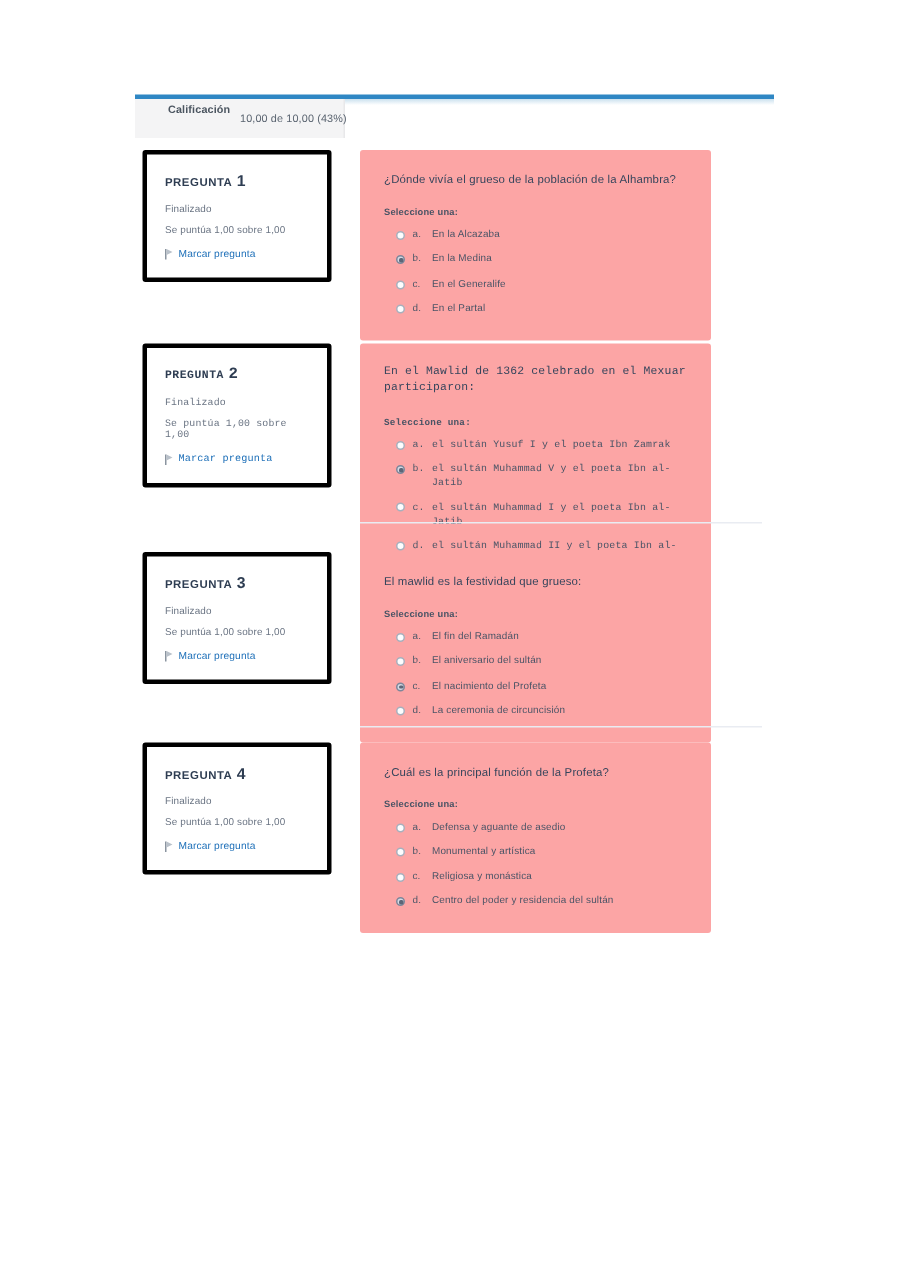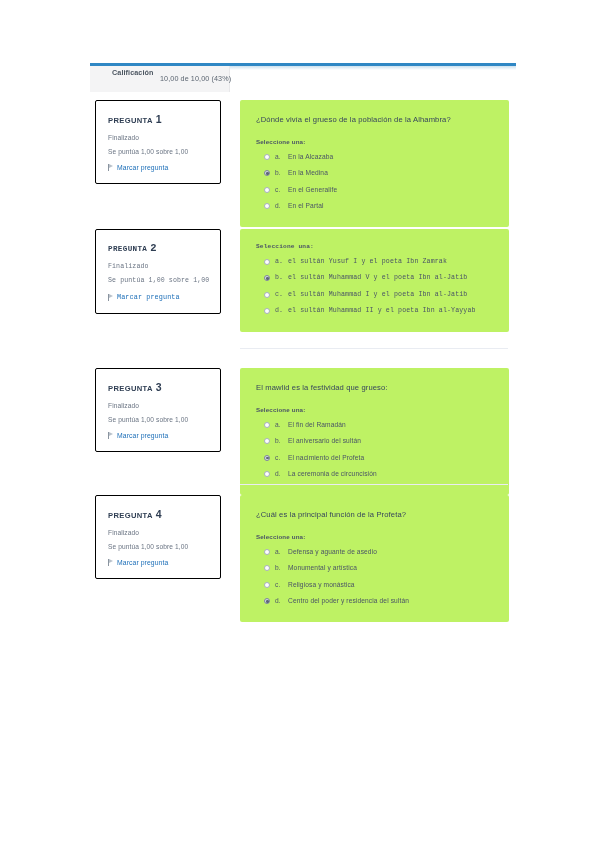--- a/index.html
+++ b/index.html
@@ -82,21 +82,21 @@
     background: #e9ecf2;
   }
 
   
   .q-info {
     position: absolute;
     left: 0;
     top: 0;
     width: 126px;
     background: #ffffff;
-    border: 1px solid #000000;
+    border: 3px solid #000000;
     border-radius: 2px;
     padding: 12px 10px 12px 12px;
   }
 
   .q-info-title {
     font-size: 7.6px;
     font-weight: bold;
     color: #2e3d52;
     letter-spacing: .35px;
     margin-bottom: 9px;
@@ -153,22 +153,22 @@
     border-left: 4px solid #b9c1ca;
     border-top: 2px solid transparent;
     border-bottom: 2px solid transparent;
   }
 
   
   .q-content {
     position: absolute;
     left: 145px;
     top: 0;
-    width: 269px;
-    background: #bef264;
+    width: 234px;
+    background: #fca5a5;
     border-radius: 2px;
     padding: 14px 16px 16px 16px;
   }
 
   .q-text {
     font-size: 7.6px;
     color: #36455c;
     line-height: 1.45;
     letter-spacing: .12px;
     margin-bottom: 13px;
@@ -279,20 +279,21 @@
         <div class="q-info">
           <div class="q-info-title"><span>PREGUNTA</span><span class="qnum">2</span></div>
           <div class="q-state">Finalizado</div>
           <div class="q-marks">Se puntúa 1,00 sobre 1,00</div>
           <div class="q-flag">
             <span class="flag-ico"></span>
             <span>Marcar pregunta</span>
           </div>
         </div>
         <div class="q-content" style="min-height: 86px;">
+          <div class="q-text">En el Mawlid de 1362 celebrado en el Mexuar participaron:</div>
           <div class="q-prompt">Seleccione una:</div>
           <label class="opt">
             <span class="radio"></span>
             <span class="opt-key">a.</span>
             <span class="opt-text">el sultán Yusuf I y el poeta Ibn Zamrak</span>
           </label>
           <label class="opt">
             <span class="radio checked"></span>
             <span class="opt-key">b.</span>
             <span class="opt-text">el sultán Muhammad V y el poeta Ibn al-Jatib</span>

